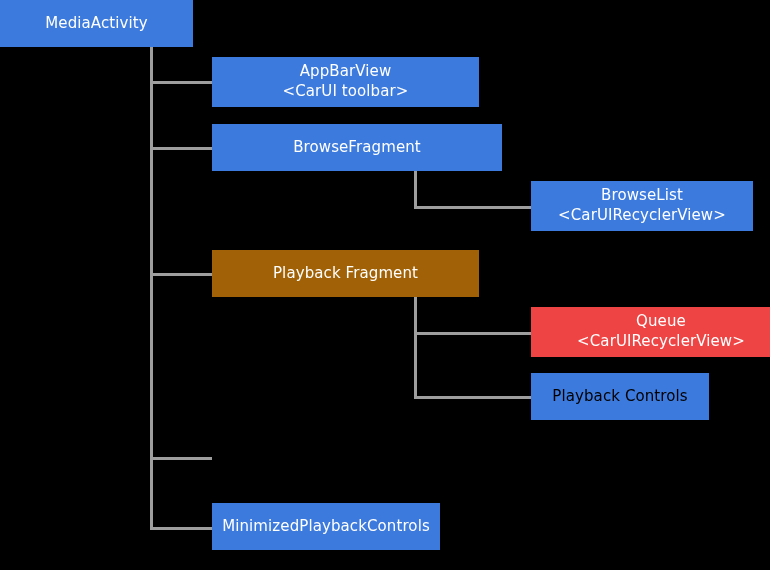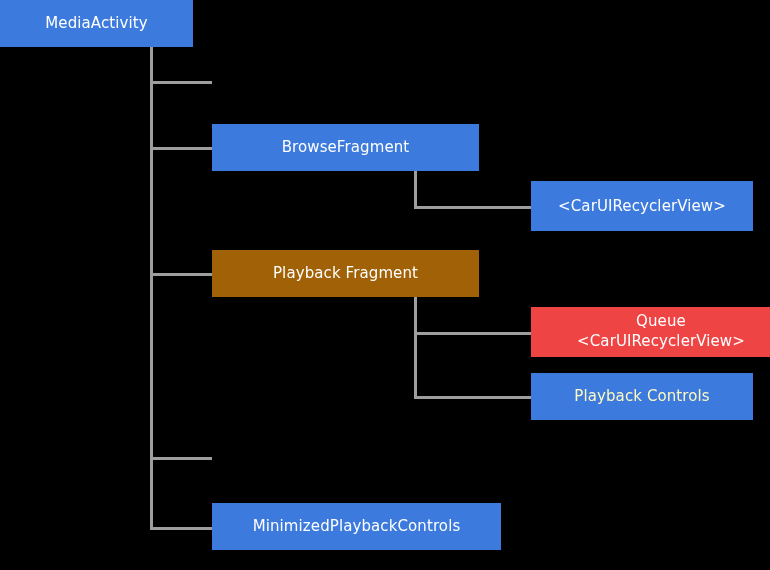--- a/index.html
+++ b/index.html
@@ -56,32 +56,37 @@
     <div class="edge h" style="left: 150px; top: 457px; background: rgb(158, 158, 158); width: 62px;"></div>
     <div class="edge h" style="left: 150px; top: 527px; background: rgb(158, 158, 158); width: 62px;"></div>
     <div class="edge v" style="left: 414px; top: 171px; background: rgb(158, 158, 158); height: 38px;"></div>
     <div class="edge h" style="left: 414px; top: 206px; background: rgb(158, 158, 158); width: 117px;"></div>
     <div class="edge v" style="left: 414px; top: 297px; background: rgb(158, 158, 158); height: 102px;"></div>
     <div class="edge h" style="left: 414px; top: 332px; background: rgb(158, 158, 158); width: 117px;"></div>
     <div class="edge h" style="left: 414px; top: 396px; background: rgb(158, 158, 158); width: 117px;"></div>
     <div class="node" style="left: 0px; top: 0px; width: 193px; height: 47px; background: rgb(60, 122, 221); color: rgb(255, 255, 255);">
       <div class="title">MediaActivity</div>
     </div>
-    <div class="node" style="left: 212px; top: 124px; width: 267px; height: 47px; background: rgb(60, 122, 221); color: rgb(255, 255, 255);">
+    <div class="node" style="left: 212px; top: 57px; width: 267px; height: 50px; background: rgb(60, 122, 221); color: rgb(255, 255, 255);">
+      <div class="title">AppBarView</div>
+      <div class="subtitle">&lt;CarUI toolbar&gt;</div>
+    </div>
+    <div class="node" style="left: 212px; top: 124px; width: 290px; height: 47px; background: rgb(60, 122, 221); color: rgb(255, 255, 255);">
       <div class="title">BrowseFragment</div>
     </div>
     <div class="node" style="left: 531px; top: 181px; width: 222px; height: 50px; background: rgb(60, 122, 221); color: rgb(255, 255, 255);">
+      <div class="title">BrowseList</div>
       <div class="subtitle">&lt;CarUIRecyclerView&gt;</div>
     </div>
     <div class="node" style="left: 212px; top: 250px; width: 267px; height: 47px; background: #a16207; color: rgb(255, 255, 255);">
       <div class="title">Playback Fragment</div>
     </div>
     <div class="node" style="left: 531px; top: 307px; width: 260px; height: 50px; background: #ef4444; color: rgb(255, 255, 255);">
       <div class="title">Queue</div>
       <div class="subtitle">&lt;CarUIRecyclerView&gt;</div>
     </div>
-    <div class="node" style="left: 531px; top: 373px; width: 222px; height: 47px; background: rgb(60, 122, 221); color: #fef9c3;">
+    <div class="node" style="left: 531px; top: 373px; width: 178px; height: 47px; background: rgb(60, 122, 221); color: #000000;">
       <div class="title">Playback Controls</div>
     </div>
-    <div class="node" style="left: 212px; top: 503px; width: 289px; height: 47px; background: rgb(60, 122, 221); color: rgb(255, 255, 255);">
+    <div class="node" style="left: 212px; top: 503px; width: 228px; height: 47px; background: rgb(60, 122, 221); color: rgb(255, 255, 255);">
       <div class="title">MinimizedPlaybackControls</div>
     </div>
   </div>
 
 </body></html>

